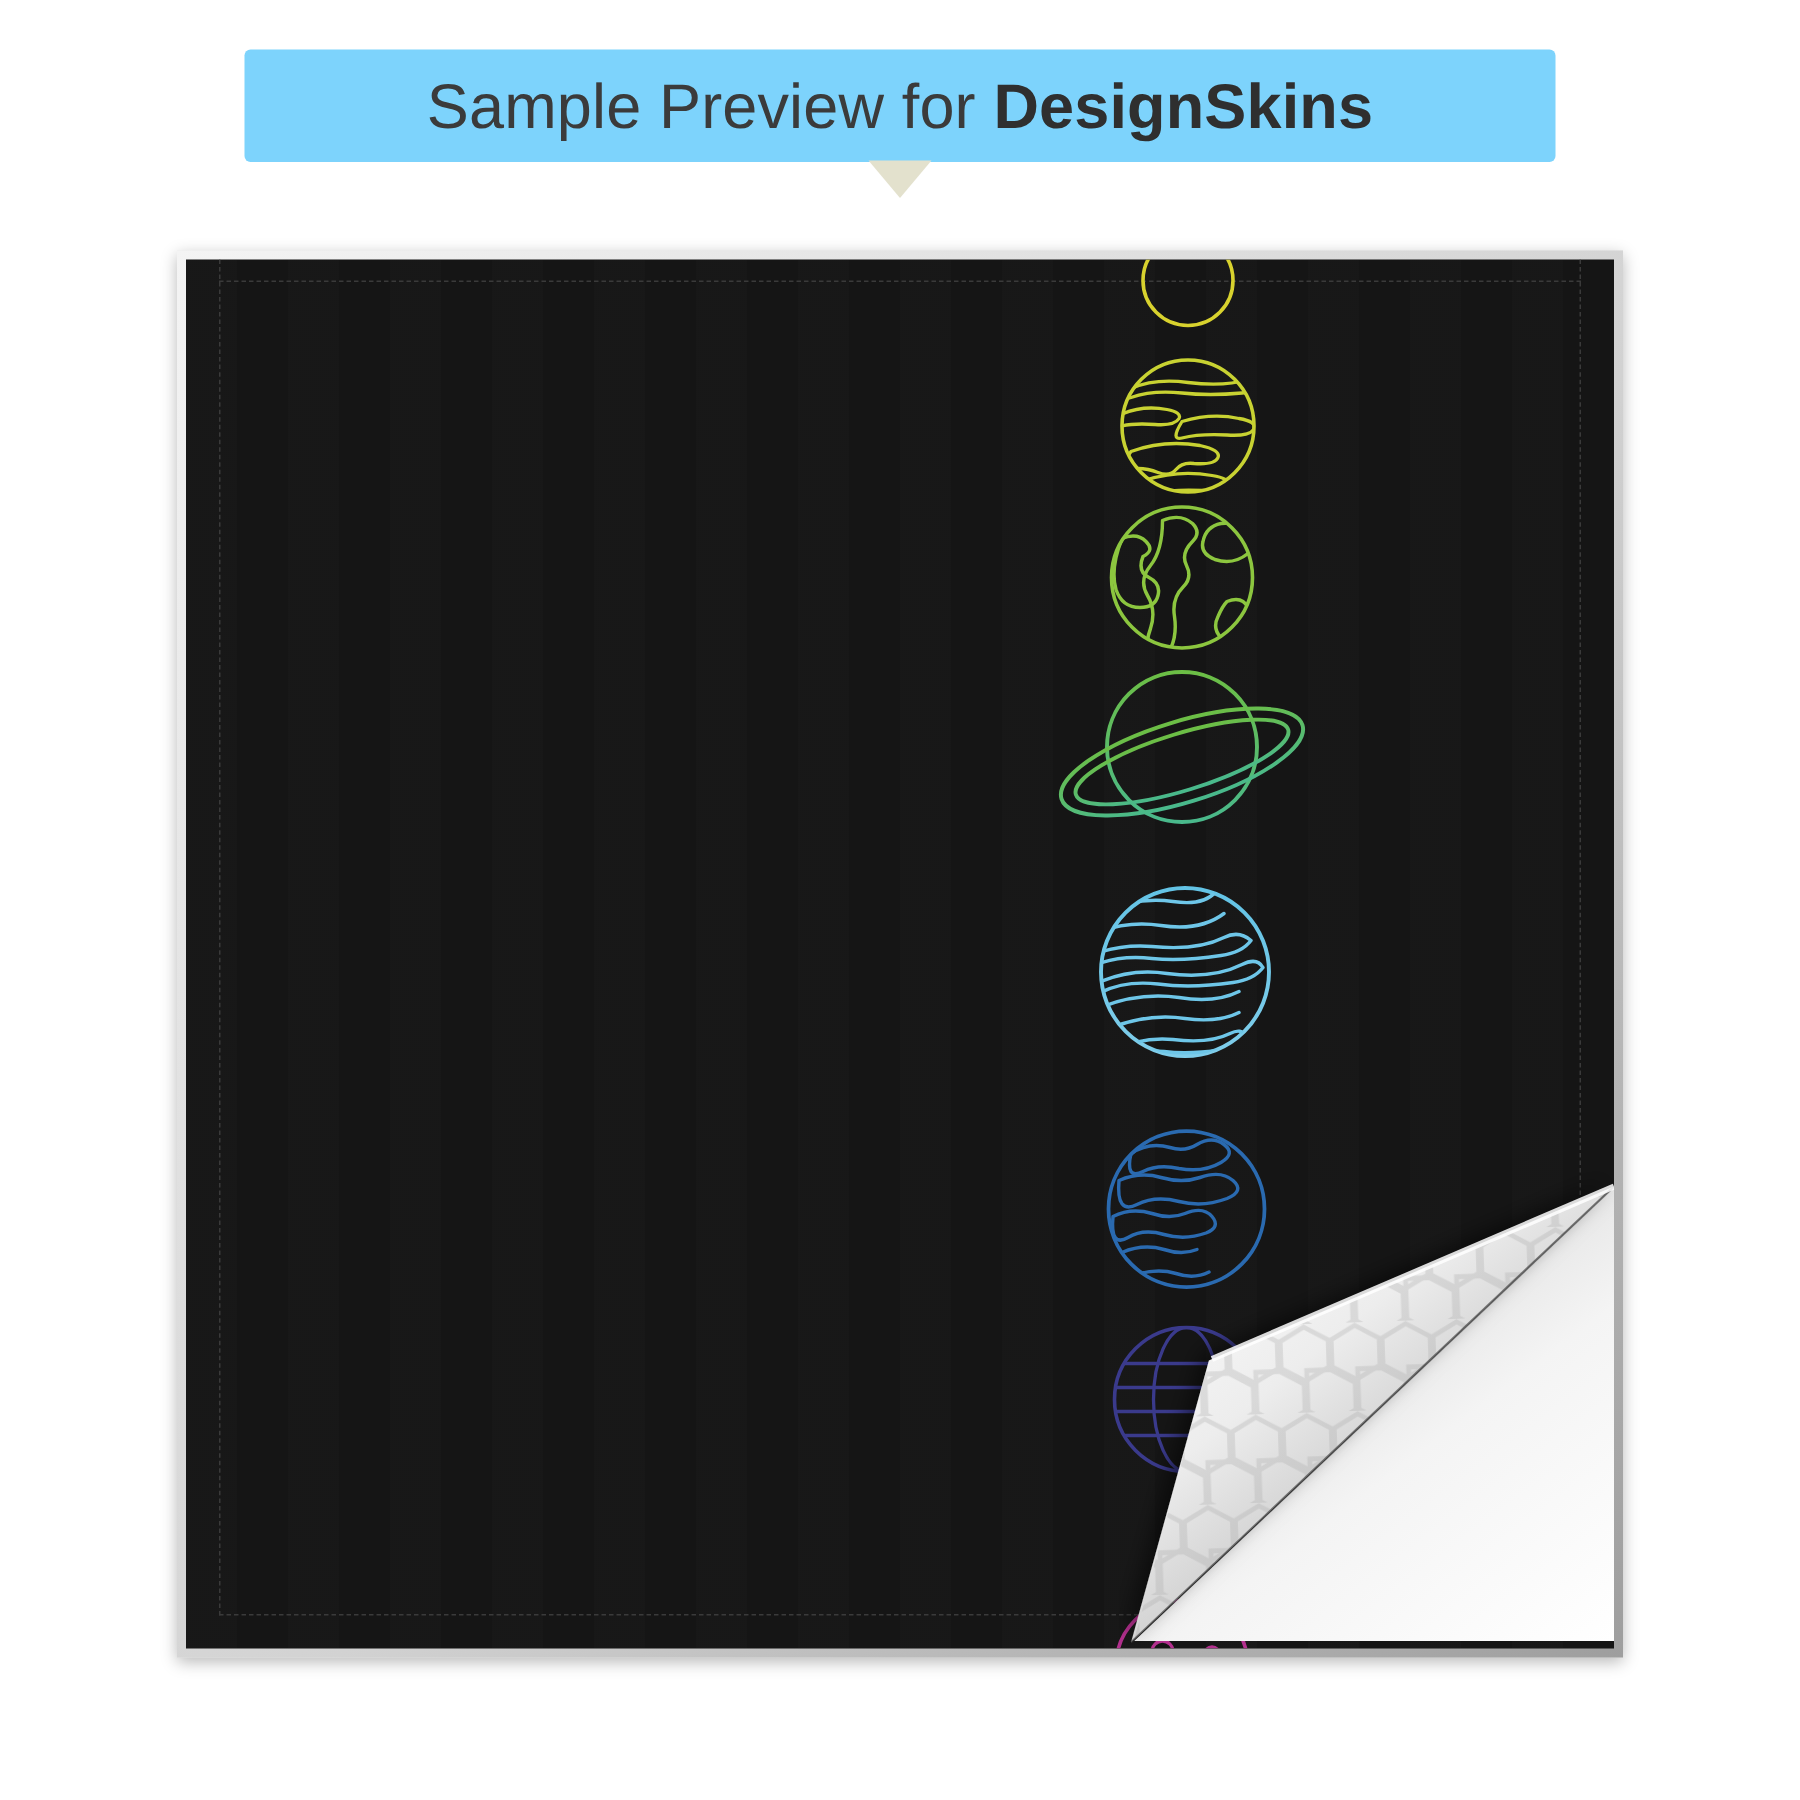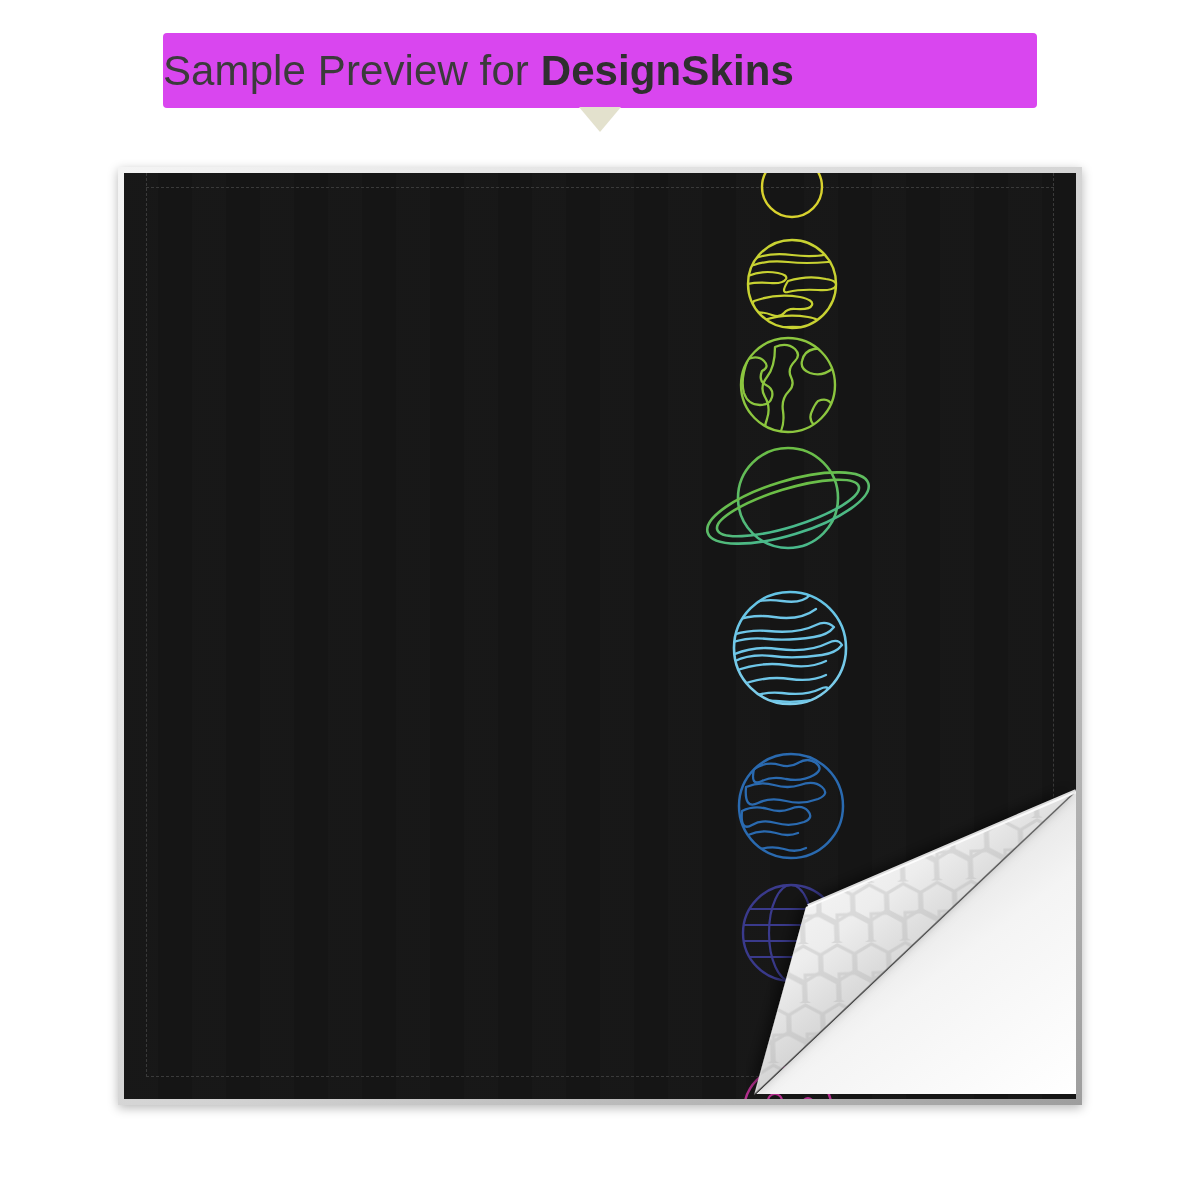--- a/index.html
+++ b/index.html
@@ -20,25 +20,25 @@
     position: absolute;
     left: 163px;
     top: 33px;
     width: 874px;
     height: 96px;
   }
   #banner {
     position: absolute;
     inset: 0 0 auto 0;
     height: 75px;
-    background: #d946ef;
+    background: #7dd3fc;
     border-radius: 4px;
     display: flex;
     align-items: center;
-    justify-content: flex-start;
+    justify-content: center;
   }
   #banner-text {
     font-size: 42px;
     color: #3b3b3b;
     letter-spacing: 0.1px;
     white-space: nowrap;
     font-weight: 400;
   }
   #banner-text b {
     font-weight: 700;

